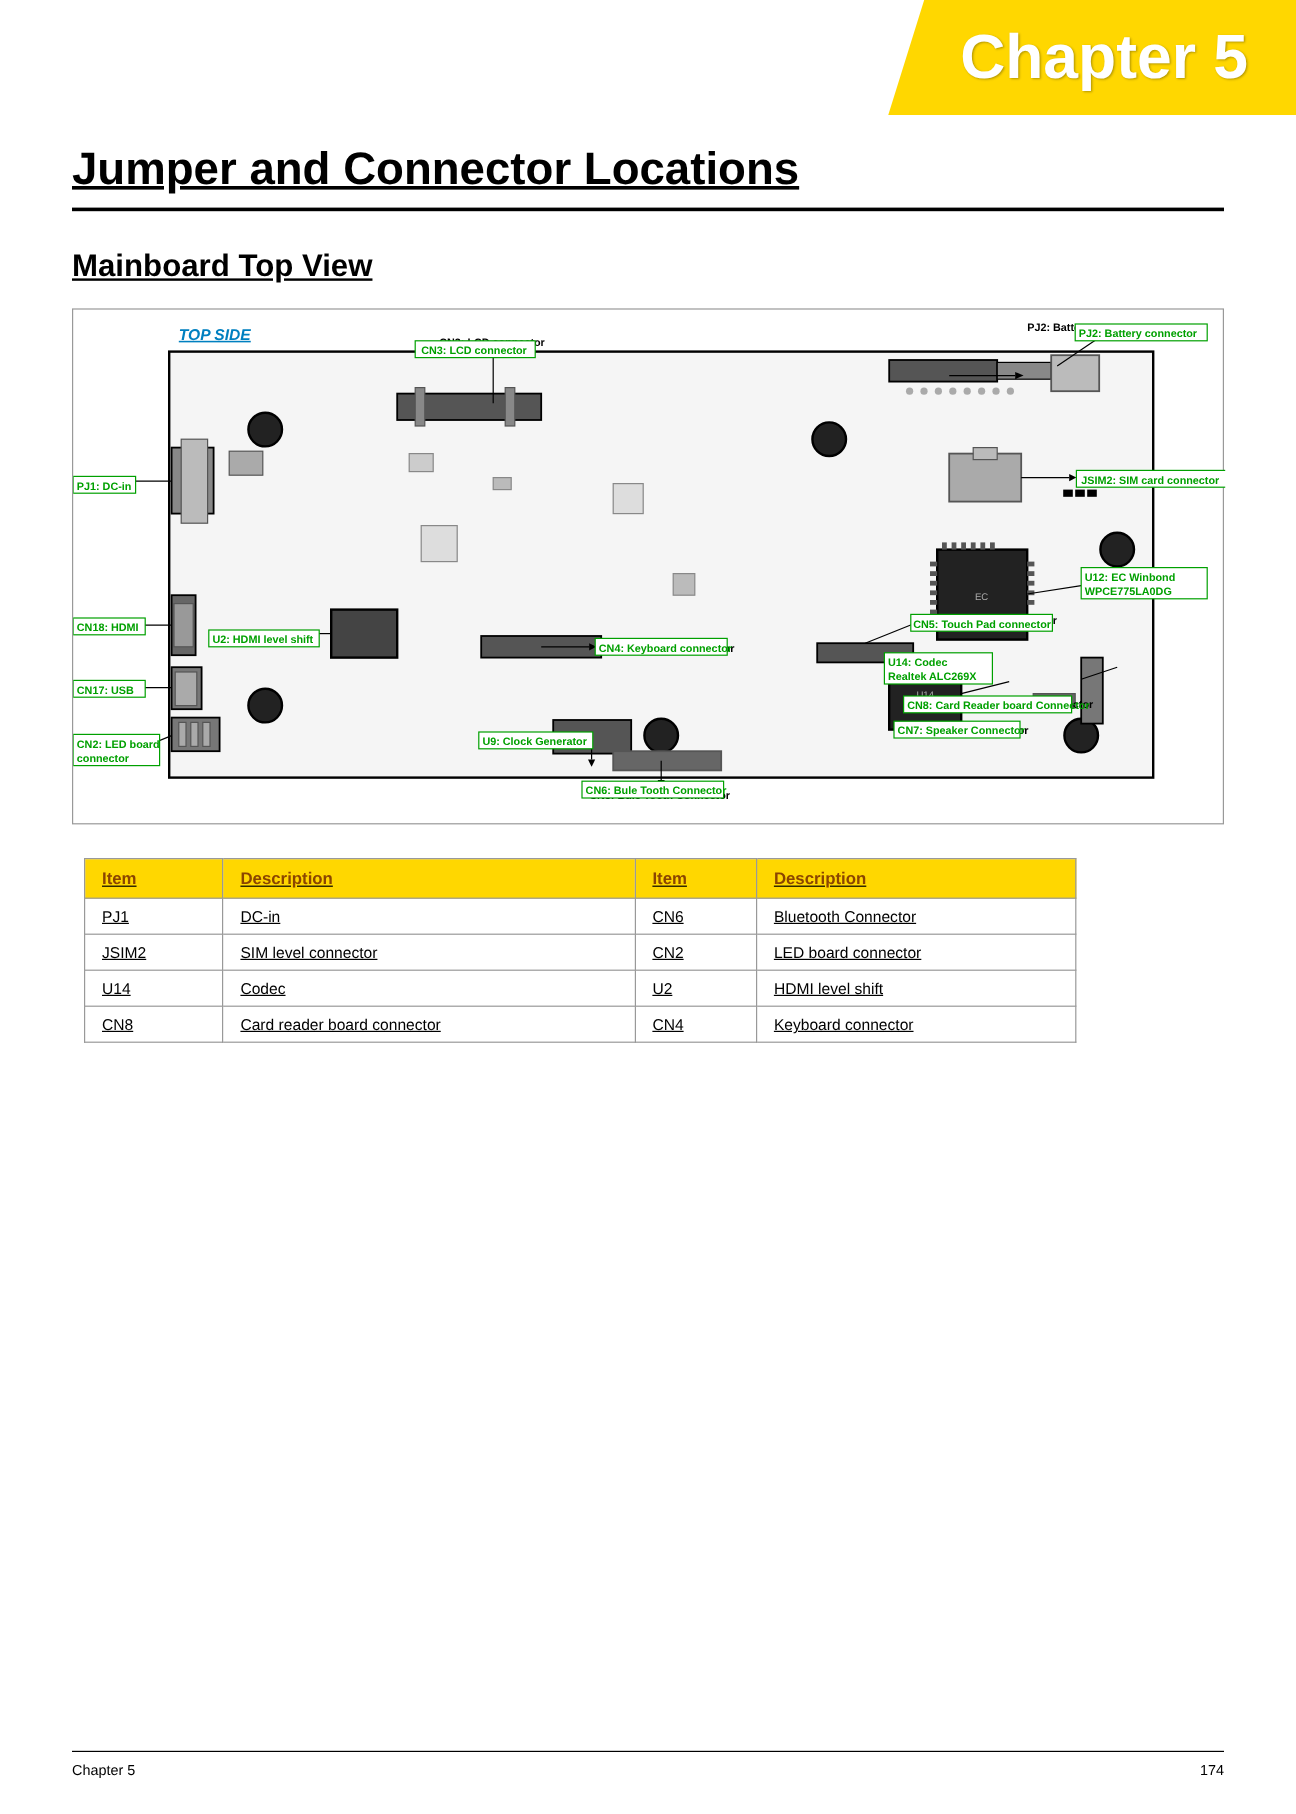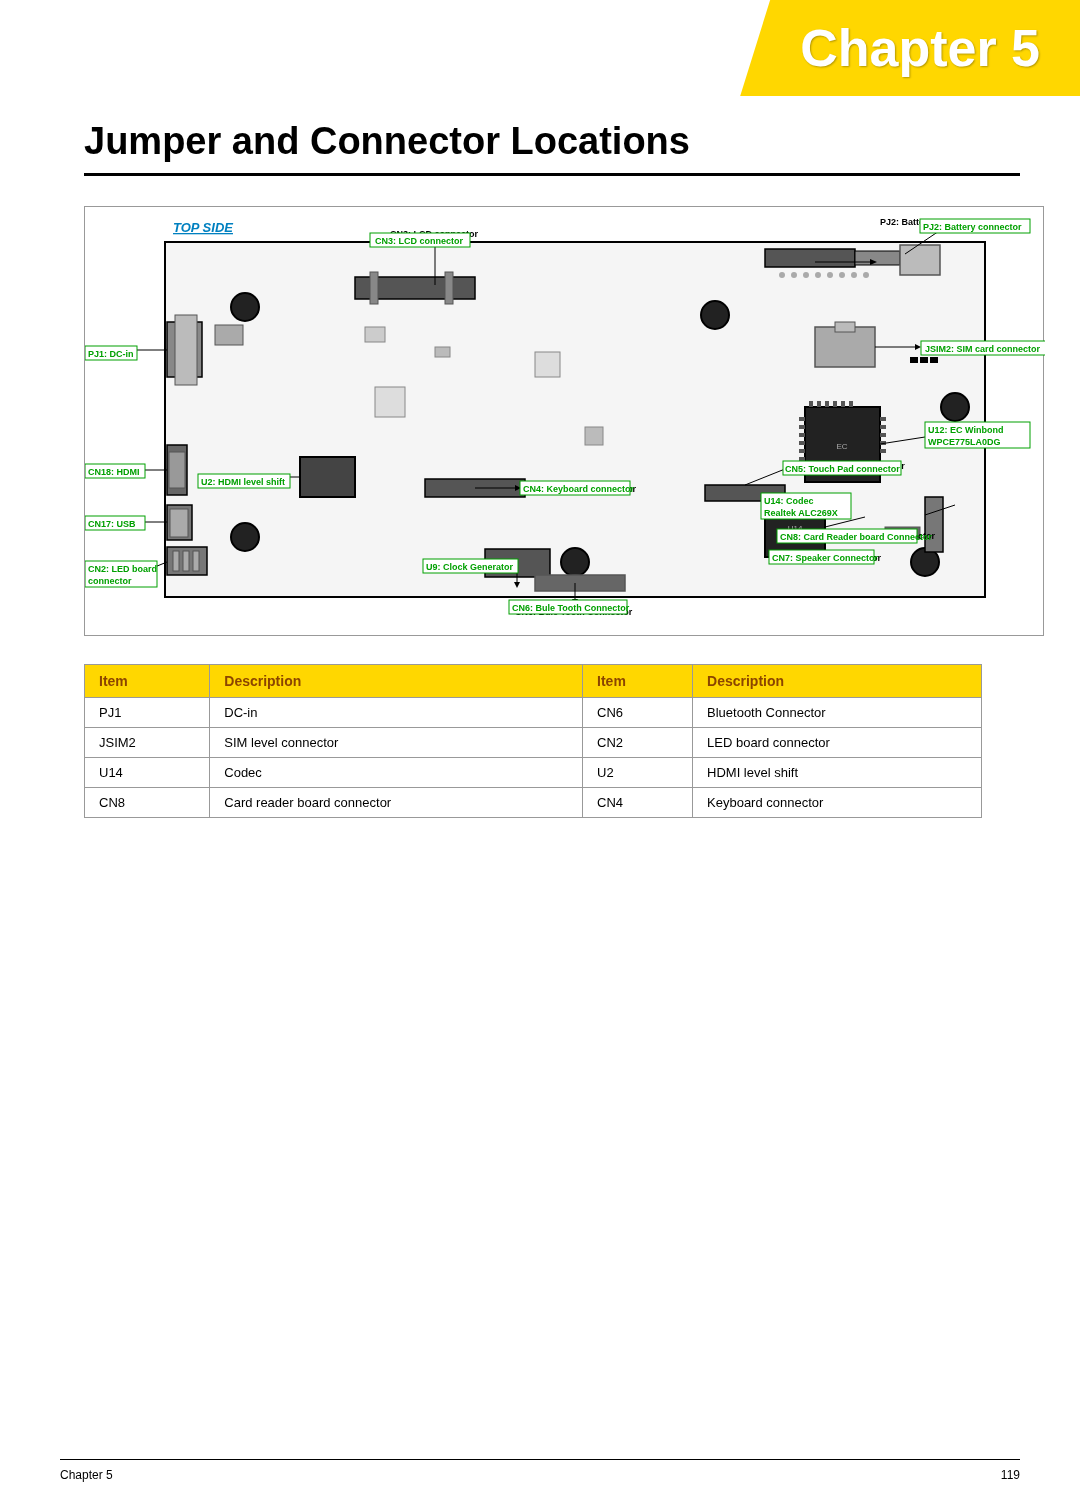--- a/index.html
+++ b/index.html
@@ -22,21 +22,22 @@
     }
     .chapter-header-text {
       font-size: 52px;
       font-weight: bold;
       color: #fff;
       text-shadow: 1px 1px 2px rgba(0,0,0,0.3);
     }
 
     
     .page-content {
-      padding: 120px 60px 80px 84px;
+      padding: 120px 60px 80px 60px;
+      text-decoration: underline;
     }
 
     
     .main-title {
       font-size: 38px;
       font-weight: bold;
       color: #000;
       border-bottom: 3px solid #000;
       padding-bottom: 10px;
       margin-bottom: 30px;
@@ -54,23 +55,24 @@
       border: 1.5px solid #999;
       position: relative;
       width: 960px;
       height: 430px;
       margin-bottom: 28px;
       background: #fff;
     }
 
     
     .connector-table {
-      width: 898px;
+      width: 827px;
       border-collapse: collapse;
       margin-top: 10px;
+      margin-left: 10px;
     }
     .connector-table th {
       background: #FFD700;
       color: #8B4500;
       font-weight: bold;
       font-size: 14px;
       padding: 8px 14px;
       border: 1.5px solid #999;
       text-align: left;
     }
@@ -108,20 +110,21 @@
 </head>
 <body>
 
 <div class="chapter-header">
   <span class="chapter-header-text">Chapter 5</span>
 </div>
 
 <div class="page-content">
 
   <h1 class="main-title">Jumper and Connector Locations</h1>
+  <h2 class="section-title">Mainboard Top View</h2>
 
   <div class="board-diagram">
     <svg class="diagram-svg" width="960" height="430">
 
       <rect x="80" y="35" width="820" height="355" fill="#f5f5f5" stroke="#000" stroke-width="2"></rect>
 
       <text x="88" y="25" font-size="13" font-weight="bold" fill="#0080c0" text-decoration="underline" font-style="italic">TOP SIDE</text>
 
       <rect x="680" y="42" width="90" height="18" fill="#555" stroke="#000" stroke-width="1.5"></rect>
       <rect x="770" y="44" width="45" height="14" fill="#888" stroke="#000" stroke-width="1"></rect>
@@ -369,14 +372,14 @@
           <td>CN4</td>
           <td>Keyboard connector</td>
         </tr>
       </tbody>
   </table>
 
 </div>
 
 <div class="page-footer">
   <span>Chapter 5</span>
-  <span>119</span>
+  <span>174</span>
 </div>
 
 </body></html>

